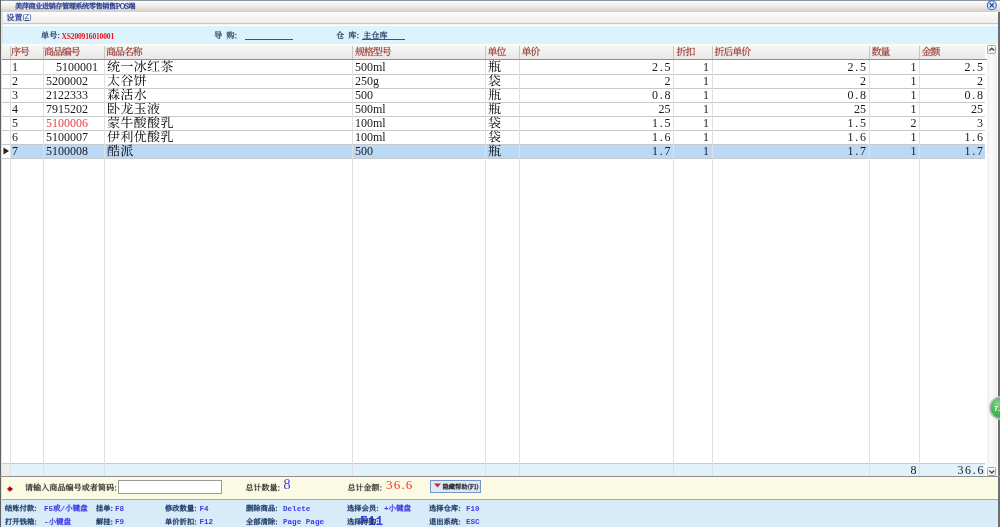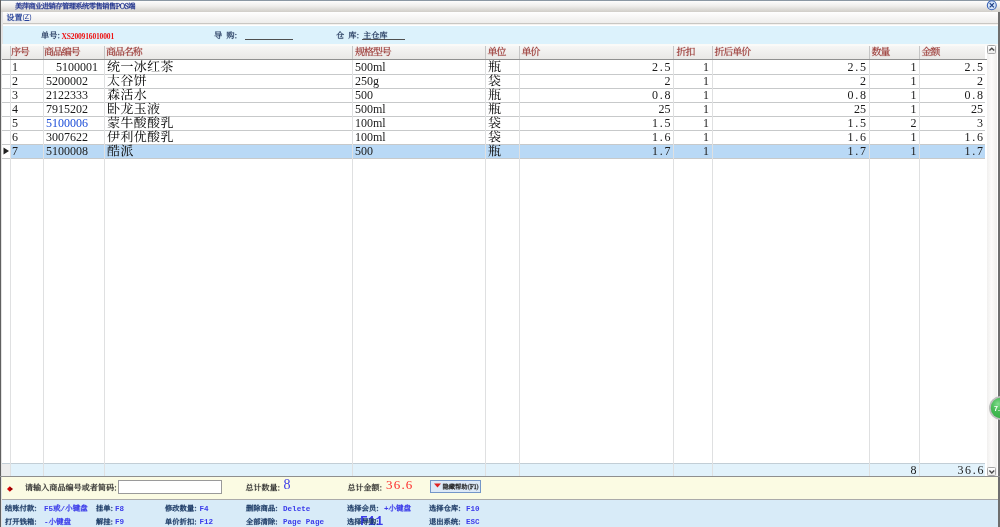--- a/index.html
+++ b/index.html
@@ -82,29 +82,29 @@
 <div class="abs" style="top:87.8px;height:14px;line-height:14px;font-size:12px;color:#1a1a1a;font-weight:normal;white-space:pre;font-family:'Liberation Serif',serif;letter-spacing:1.7px;right:15.3px;text-align:right;">0.8</div>
 <div class="abs" style="top:101.9px;height:14px;line-height:14px;font-size:12px;color:#1a1a1a;font-weight:normal;white-space:pre;font-family:'Liberation Serif',serif;left:12px;">4</div>
 <div class="abs" style="top:101.9px;height:14px;line-height:14px;font-size:12px;color:#1a1a1a;font-weight:normal;white-space:pre;font-family:'Liberation Serif',serif;left:46px;">7915202</div>
 <div class="abs" style="top:101.9px;height:14px;line-height:14px;font-size:12px;color:#1a1a1a;font-weight:normal;white-space:pre;font-family:'Liberation Serif',serif;left:355px;">500ml</div>
 <div class="abs" style="top:101.9px;height:14px;line-height:14px;font-size:12px;color:#1a1a1a;font-weight:normal;white-space:pre;font-family:'Liberation Serif',serif;letter-spacing:0px;right:329.5px;text-align:right;">25</div>
 <div class="abs" style="top:101.9px;height:14px;line-height:14px;font-size:12px;color:#1a1a1a;font-weight:normal;white-space:pre;font-family:'Liberation Serif',serif;right:291px;text-align:right;">1</div>
 <div class="abs" style="top:101.9px;height:14px;line-height:14px;font-size:12px;color:#1a1a1a;font-weight:normal;white-space:pre;font-family:'Liberation Serif',serif;letter-spacing:0px;right:134px;text-align:right;">25</div>
 <div class="abs" style="top:101.9px;height:14px;line-height:14px;font-size:12px;color:#1a1a1a;font-weight:normal;white-space:pre;font-family:'Liberation Serif',serif;right:83.5px;text-align:right;">1</div>
 <div class="abs" style="top:101.9px;height:14px;line-height:14px;font-size:12px;color:#1a1a1a;font-weight:normal;white-space:pre;font-family:'Liberation Serif',serif;letter-spacing:0px;right:17px;text-align:right;">25</div>
 <div class="abs" style="top:115.9px;height:14px;line-height:14px;font-size:12px;color:#1a1a1a;font-weight:normal;white-space:pre;font-family:'Liberation Serif',serif;left:12px;">5</div>
-<div class="abs" style="top:115.9px;height:14px;line-height:14px;font-size:12px;color:#1d4ed8;font-weight:normal;white-space:pre;font-family:'Liberation Serif',serif;left:46px;">5100006</div>
+<div class="abs" style="top:115.9px;height:14px;line-height:14px;font-size:12px;color:#ef4444;font-weight:normal;white-space:pre;font-family:'Liberation Serif',serif;left:46px;">5100006</div>
 <div class="abs" style="top:115.9px;height:14px;line-height:14px;font-size:12px;color:#1a1a1a;font-weight:normal;white-space:pre;font-family:'Liberation Serif',serif;left:355px;">100ml</div>
 <div class="abs" style="top:115.9px;height:14px;line-height:14px;font-size:12px;color:#1a1a1a;font-weight:normal;white-space:pre;font-family:'Liberation Serif',serif;letter-spacing:1.7px;right:327.8px;text-align:right;">1.5</div>
 <div class="abs" style="top:115.9px;height:14px;line-height:14px;font-size:12px;color:#1a1a1a;font-weight:normal;white-space:pre;font-family:'Liberation Serif',serif;right:291px;text-align:right;">1</div>
 <div class="abs" style="top:115.9px;height:14px;line-height:14px;font-size:12px;color:#1a1a1a;font-weight:normal;white-space:pre;font-family:'Liberation Serif',serif;letter-spacing:1.7px;right:132.3px;text-align:right;">1.5</div>
 <div class="abs" style="top:115.9px;height:14px;line-height:14px;font-size:12px;color:#1a1a1a;font-weight:normal;white-space:pre;font-family:'Liberation Serif',serif;right:83.5px;text-align:right;">2</div>
 <div class="abs" style="top:115.9px;height:14px;line-height:14px;font-size:12px;color:#1a1a1a;font-weight:normal;white-space:pre;font-family:'Liberation Serif',serif;letter-spacing:0px;right:17px;text-align:right;">3</div>
 <div class="abs" style="top:129.9px;height:14px;line-height:14px;font-size:12px;color:#1a1a1a;font-weight:normal;white-space:pre;font-family:'Liberation Serif',serif;left:12px;">6</div>
-<div class="abs" style="top:129.9px;height:14px;line-height:14px;font-size:12px;color:#1a1a1a;font-weight:normal;white-space:pre;font-family:'Liberation Serif',serif;left:46px;">3007622</div>
+<div class="abs" style="top:129.9px;height:14px;line-height:14px;font-size:12px;color:#1a1a1a;font-weight:normal;white-space:pre;font-family:'Liberation Serif',serif;left:46px;">5100007</div>
 <div class="abs" style="top:129.9px;height:14px;line-height:14px;font-size:12px;color:#1a1a1a;font-weight:normal;white-space:pre;font-family:'Liberation Serif',serif;left:355px;">100ml</div>
 <div class="abs" style="top:129.9px;height:14px;line-height:14px;font-size:12px;color:#1a1a1a;font-weight:normal;white-space:pre;font-family:'Liberation Serif',serif;letter-spacing:1.7px;right:327.8px;text-align:right;">1.6</div>
 <div class="abs" style="top:129.9px;height:14px;line-height:14px;font-size:12px;color:#1a1a1a;font-weight:normal;white-space:pre;font-family:'Liberation Serif',serif;right:291px;text-align:right;">1</div>
 <div class="abs" style="top:129.9px;height:14px;line-height:14px;font-size:12px;color:#1a1a1a;font-weight:normal;white-space:pre;font-family:'Liberation Serif',serif;letter-spacing:1.7px;right:132.3px;text-align:right;">1.6</div>
 <div class="abs" style="top:129.9px;height:14px;line-height:14px;font-size:12px;color:#1a1a1a;font-weight:normal;white-space:pre;font-family:'Liberation Serif',serif;right:83.5px;text-align:right;">1</div>
 <div class="abs" style="top:129.9px;height:14px;line-height:14px;font-size:12px;color:#1a1a1a;font-weight:normal;white-space:pre;font-family:'Liberation Serif',serif;letter-spacing:1.7px;right:15.3px;text-align:right;">1.6</div>
 <div class="abs" style="top:144px;height:14px;line-height:14px;font-size:12px;color:#1a1a1a;font-weight:normal;white-space:pre;font-family:'Liberation Serif',serif;left:12px;">7</div>
 <div class="abs" style="top:144px;height:14px;line-height:14px;font-size:12px;color:#1a1a1a;font-weight:normal;white-space:pre;font-family:'Liberation Serif',serif;left:46px;">5100008</div>
 <div class="abs" style="top:144px;height:14px;line-height:14px;font-size:12px;color:#1a1a1a;font-weight:normal;white-space:pre;font-family:'Liberation Serif',serif;left:355px;">500</div>
 <div class="abs" style="top:144px;height:14px;line-height:14px;font-size:12px;color:#1a1a1a;font-weight:normal;white-space:pre;font-family:'Liberation Serif',serif;letter-spacing:1.7px;right:327.8px;text-align:right;">1.7</div>

